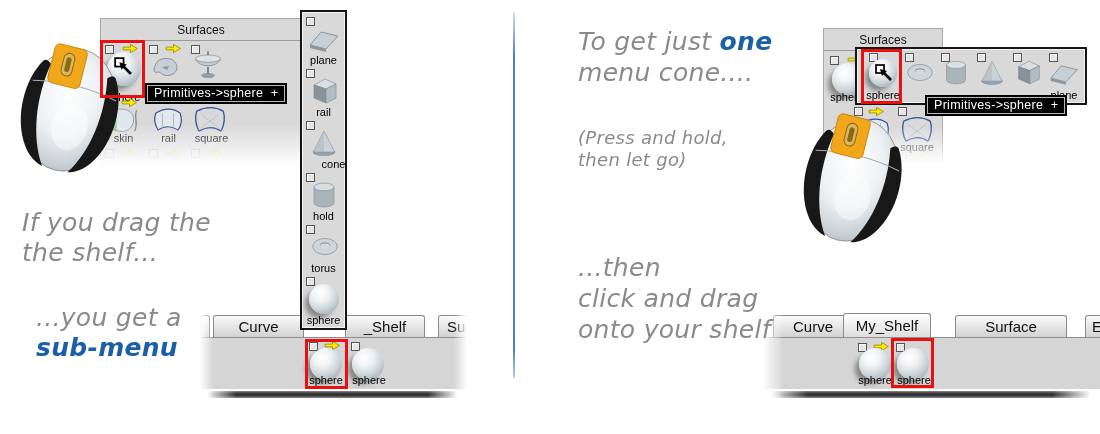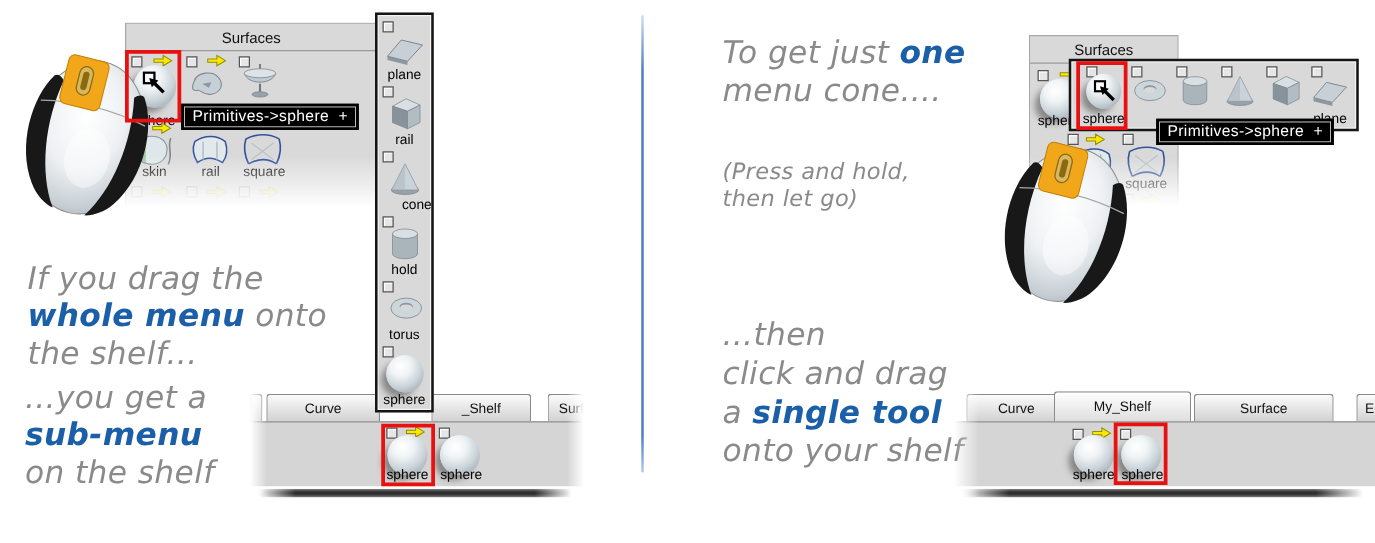--- a/index.html
+++ b/index.html
@@ -16,21 +16,21 @@
   .sph{position:absolute;border-radius:50%;
        background:radial-gradient(circle at 38% 30%, #ffffff 0%, #f0f4f6 28%, #ccd5da 58%, #a8b2ba 82%, #8d97a0 100%);
        box-shadow:-5px 5px 5px -1px rgba(70,70,70,.55);}
   .sph34{width:34px;height:34px;} .sph32{width:32px;height:32px;} .sph30{width:30px;height:30px;} .sph28{width:28px;height:28px;}
   .redbox{position:absolute;border:3px solid #e81010;box-sizing:border-box;z-index:8;}
   .tooltip{position:absolute;background:#000;color:#fff;border:2px solid #000;
            box-shadow:inset 0 0 0 1px #b9b9b9;padding:1px 7px 2px 7px;font-size:12.5px;
            white-space:pre;z-index:12;letter-spacing:.3px;}
   .tab{position:absolute;height:22px;background:linear-gradient(#fbfbfb,#d2d2d2);
        border:1px solid #8a8a8a;border-bottom:none;border-radius:3px 3px 0 0;box-sizing:border-box;
-       font-size:11px;color:#111;display:flex;align-items:center;justify-content:center;}
+       font-size:15px;color:#111;display:flex;align-items:center;justify-content:center;}
   .shelf-body{position:absolute;background:#d5d5d5;border-top:1px solid #8f8f8f;}
   .darkbar{position:absolute;height:7px;background:#1b1b1b;filter:blur(2px);border-radius:3px;
            -webkit-mask-image:linear-gradient(to right,transparent,#000 12%,#000 88%,transparent);
            mask-image:linear-gradient(to right,transparent,#000 12%,#000 88%,transparent);}
   .fadeb{-webkit-mask-image:linear-gradient(to bottom,#000 72%,rgba(0,0,0,.45) 88%,transparent 100%);
          mask-image:linear-gradient(to bottom,#000 72%,rgba(0,0,0,.45) 88%,transparent 100%);}
   .fadelr{-webkit-mask-image:linear-gradient(to right,transparent 0,#000 5%,#000 95%,transparent 100%);
           mask-image:linear-gradient(to right,transparent 0,#000 5%,#000 95%,transparent 100%);}
   .faderight{-webkit-mask-image:linear-gradient(to right,transparent 0,#000 6%,#000 100%);
           mask-image:linear-gradient(to right,transparent 0,#000 6%,#000 100%);}
@@ -131,41 +131,38 @@
     </symbol>
   </defs>
 </svg>
 
 <div class="canvas">
 
   <div class="divider" style="left:513px;top:12px;height:366px;"></div>
 
   <div class="cap cap-lg" style="left:22px;top:188px;width:240px;margin-top:20px;">
     <div><span>If you drag the</span></div>
-    <div><span class="em">whole menu</span><span> onto</span></div>
     <div><span>the shelf...</span></div>
   </div>
-  <div class="cap cap-lg" style="left:20px;top:303px;width:220px;">
+  <div class="cap cap-lg" style="left:36px;top:303px;width:220px;">
     <div><span>...you get a</span></div>
     <div><span class="em">sub-menu</span></div>
-    <div><span>on the shelf</span></div>
   </div>
 
   <div class="cap cap-lg" style="left:578px;top:26px;width:240px;line-height:31px;">
     <div><span>To get just </span><span class="em">one</span></div>
     <div><span>menu cone....</span></div>
   </div>
   <div class="cap cap-sm" style="left:578px;top:127px;width:220px;">
     <div><span>(Press and hold,</span></div>
     <div><span>then let go)</span></div>
   </div>
   <div class="cap cap-lg" style="left:578px;top:252px;width:240px;line-height:31px;">
     <div><span>...then</span></div>
     <div><span>click and drag</span></div>
-    <div><span>a </span><span class="em">single tool</span></div>
     <div><span>onto your shelf</span></div>
   </div>
 
   <div class="panel fadeb" style="left:100px;top:18px;width:200px;height:146px;z-index:2;">
     <div class="panel-title">
         <span>Surfaces</span>
       </div>
 
     <div class="cb" style="left:4px;top:26px;"></div>
     <svg class="ic" style="left:21px;top:24px;width:17px;height:11px;">
@@ -362,21 +359,21 @@
   <div class="tooltip" style="left:925px;top:95px;">Primitives-&gt;sphere  +</div>
 
   <svg class="abs" style="left:783px;top:98px;width:140px;height:160px;z-index:7;">
       <use href="#i-mouse"></use>
     </svg>
 
   <div class="abs faderight" style="left:763px;top:310px;width:337px;height:90px;z-index:1;">
     <div class="tab" style="left:10px;top:5px;width:80px;">
         <span>Curve</span>
       </div>
-    <div class="tab" style="left:80px;top:3px;width:110px;height:24px;background:linear-gradient(#ffffff,#dedede);z-index:2;">
+    <div class="tab" style="left:80px;top:3px;width:88px;height:24px;background:linear-gradient(#ffffff,#dedede);z-index:2;">
         <span>My_Shelf</span>
       </div>
     <div class="tab" style="left:192px;top:5px;width:112px;">
         <span>Surface</span>
       </div>
     <div class="tab" style="left:322px;top:5px;width:20px;justify-content:flex-start;padding-left:6px;">
         <span>E</span>
       </div>
     <div class="shelf-body" style="left:0px;top:27px;width:337px;height:51px;"></div>
 

